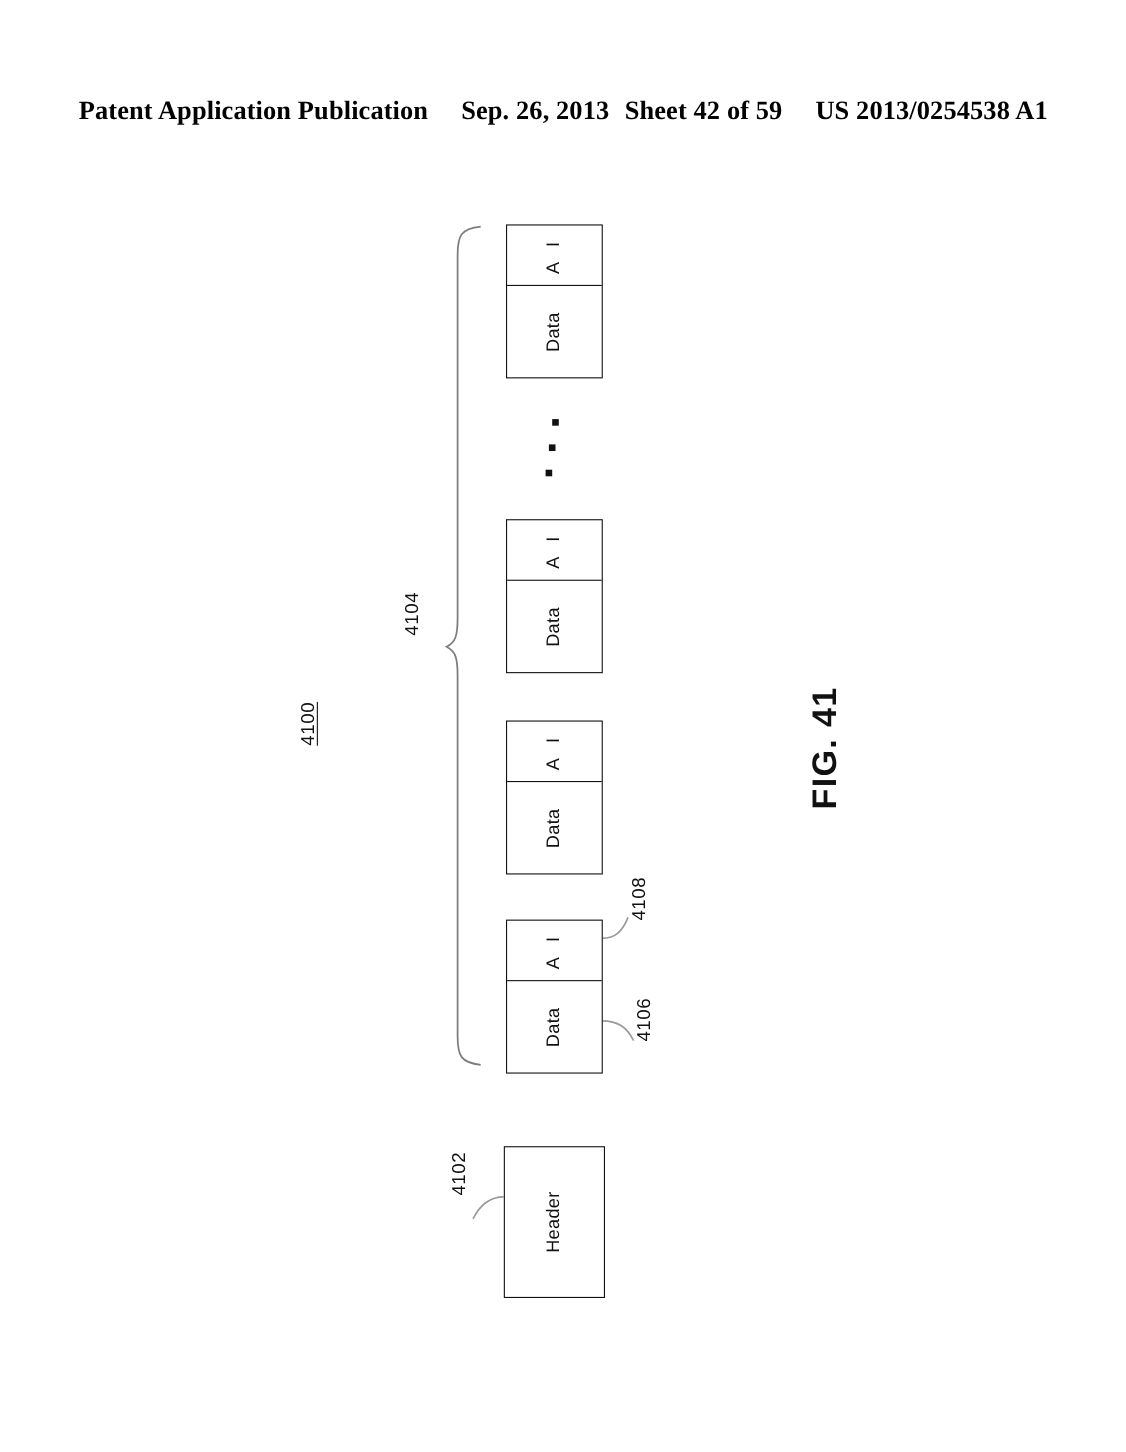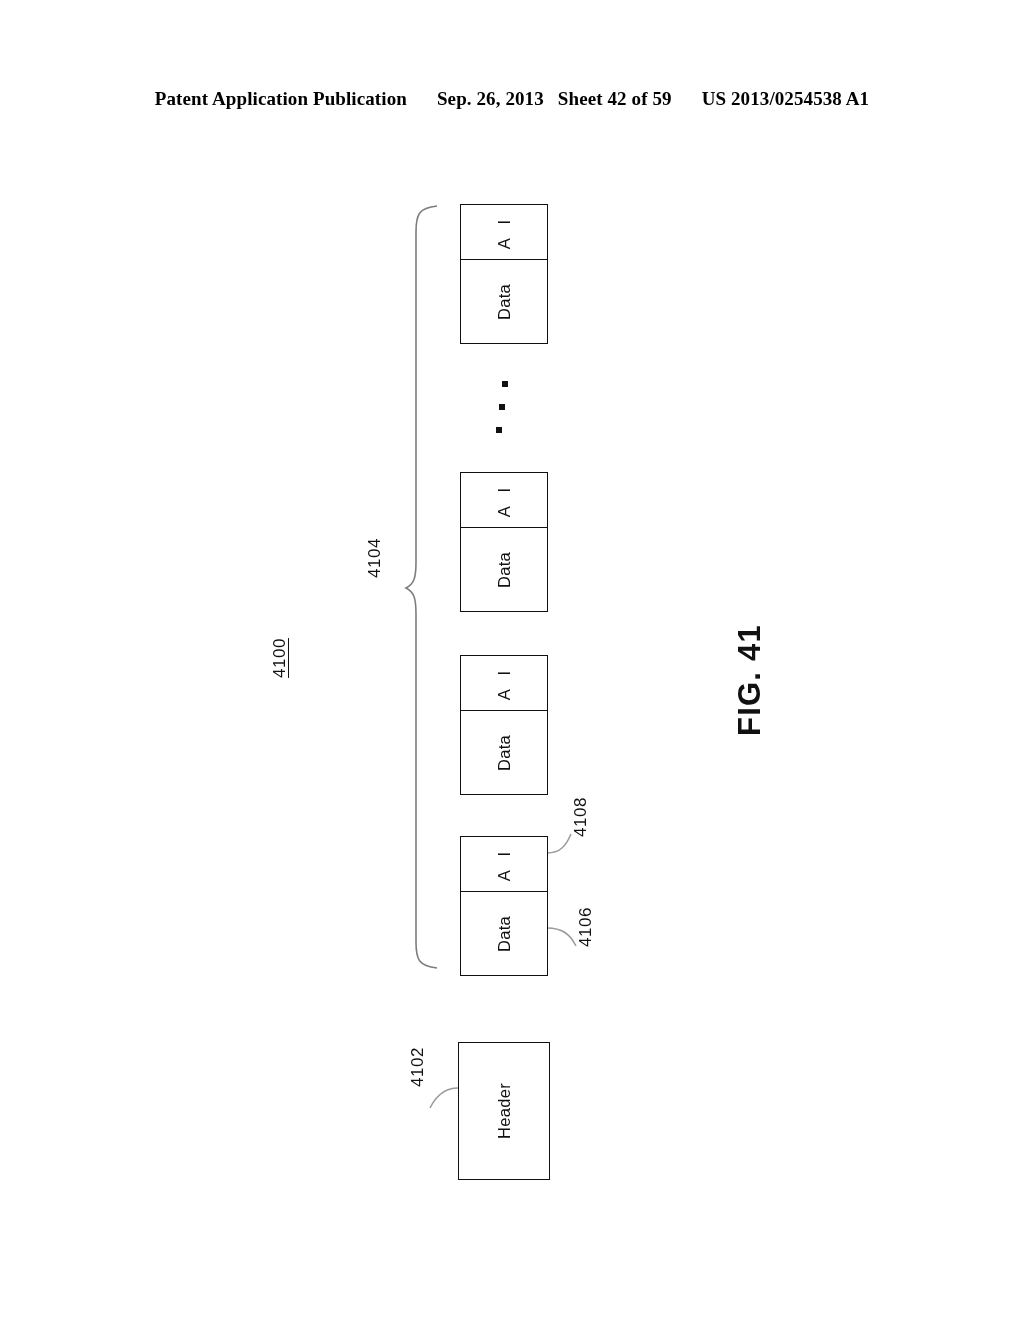--- a/index.html
+++ b/index.html
@@ -18,21 +18,21 @@
 
   
   .page-header {
     position: absolute;
     top: 88px;
     left: 0;
     width: 1024px;
     text-align: center;
     font-family: "Liberation Serif", serif;
     font-weight: bold;
-    font-size: 19px;
+    font-size: 24px;
     letter-spacing: 0.1px;
     white-space: nowrap;
   }
   .page-header .seg { display: inline-block; }
   .gap-a { display: inline-block; width: 30px; }
   .gap-b { display: inline-block; width: 14px; }
   .gap-c { display: inline-block; width: 30px; }
 
   
   .figure {

